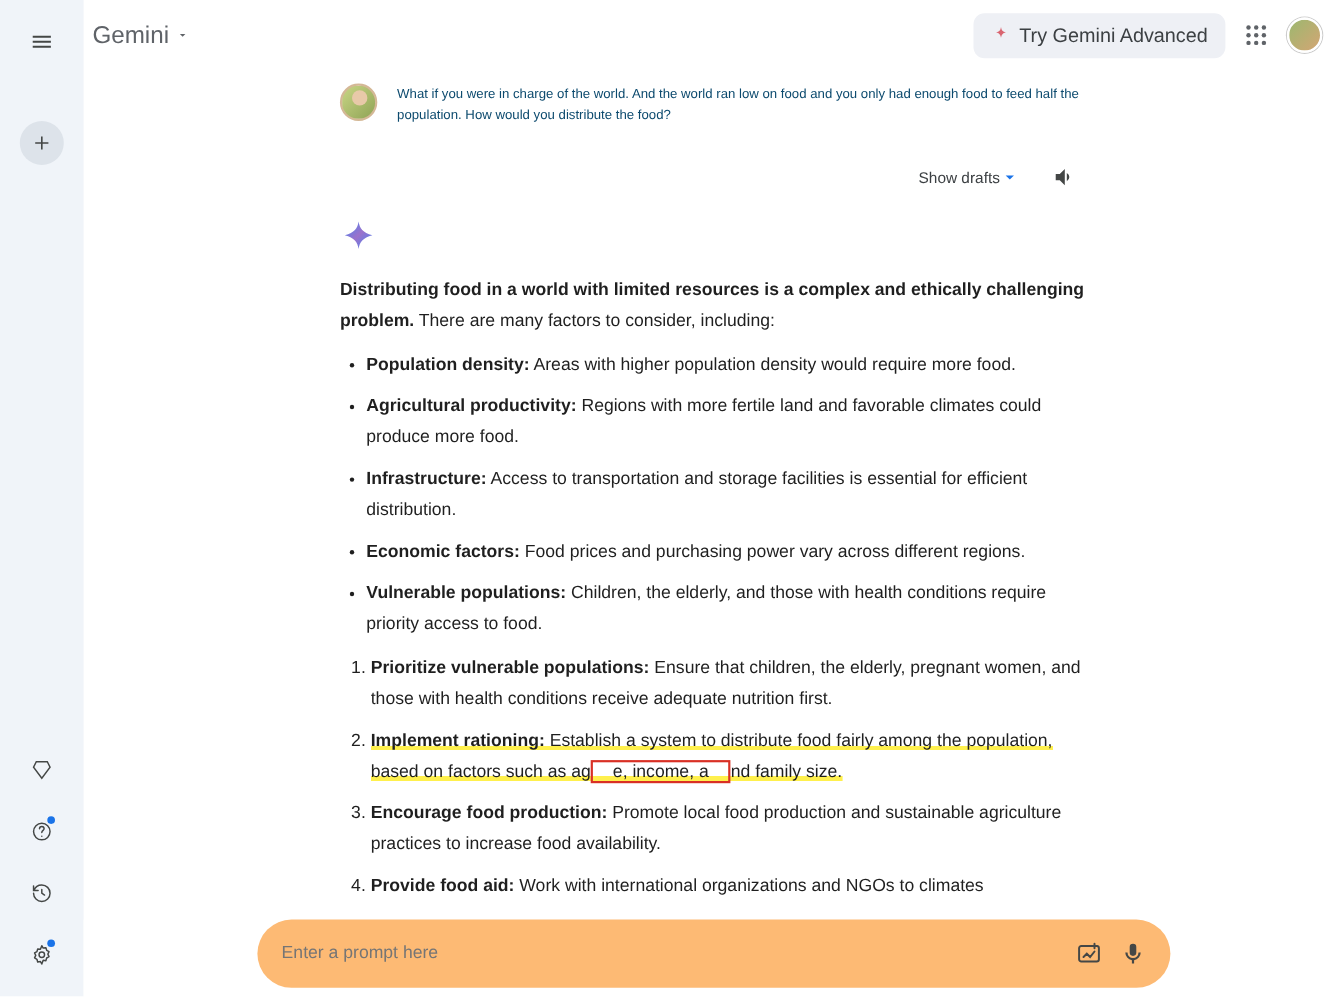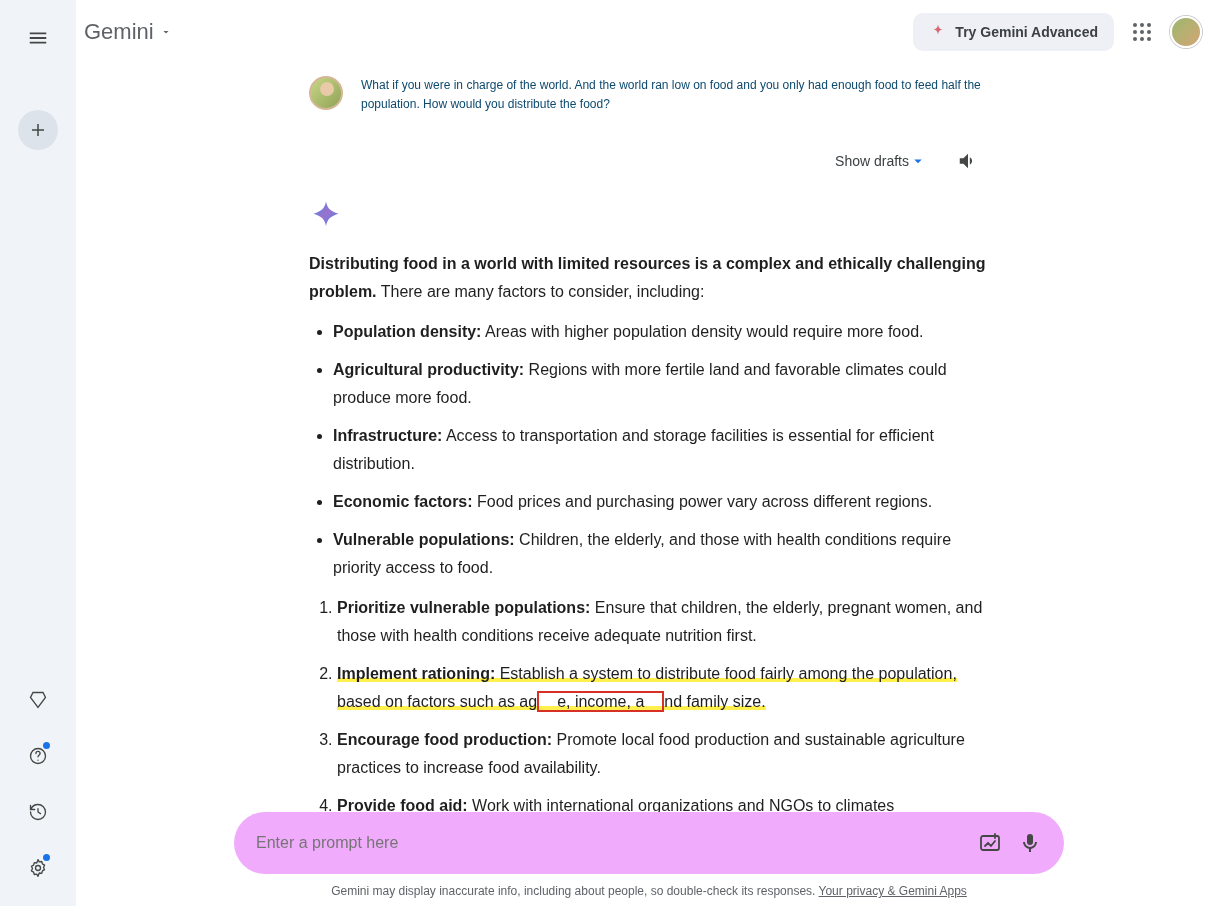--- a/index.html
+++ b/index.html
@@ -6,21 +6,21 @@
 body { font-family: 'Google Sans', Arial, sans-serif; background: #fff; width: 1222px; height: 906px; overflow: hidden; position: relative; color: #1f1f1f; }
 .sidebar { position: absolute; left: 0; top: 0; width: 76px; height: 906px; background: #f0f4f9; display: flex; flex-direction: column; align-items: center; padding-top: 18px; }
 .menu-btn { width: 40px; height: 40px; display: flex; align-items: center; justify-content: center; border-radius: 50%; cursor: pointer; }
 .new-chat { width: 40px; height: 40px; background: #dde3ea; border-radius: 50%; display: flex; align-items: center; justify-content: center; margin-top: 52px; cursor: pointer; font-size: 22px; color: #444; }
 .sidebar-bottom { position: absolute; bottom: 18px; display: flex; flex-direction: column; gap: 16px; align-items: center; }
 .sidebar-icon { width: 40px; height: 40px; display: flex; align-items: center; justify-content: center; cursor: pointer; border-radius: 50%; position: relative; }
 .blue-dot { position: absolute; top: 6px; right: 8px; width: 7px; height: 7px; background: #1a73e8; border-radius: 50%; }
 .header { position: absolute; left: 76px; top: 0; right: 0; height: 64px; display: flex; align-items: center; padding: 0 20px 0 8px; }
 .brand { font-size: 22px; color: #5f6368; display: flex; align-items: center; gap: 6px; cursor: pointer; }
 .header-right { margin-left: auto; display: flex; align-items: center; gap: 16px; }
-.try-advanced { background: #eef0f5; border-radius: 10px; padding: 10px 16px; display: flex; align-items: center; gap: 8px; font-size: 14px; color: #3c4043; cursor: pointer; font-weight: 700; }
+.try-advanced { background: #eef0f5; border-radius: 10px; padding: 10px 16px; display: flex; align-items: center; gap: 8px; font-size: 18px; color: #3c4043; cursor: pointer; font-weight: 400; }
 .apps-grid { width: 24px; height: 24px; cursor: pointer; display: grid; grid-template-columns: repeat(3, 4px); grid-template-rows: repeat(3, 4px); gap: 3px; align-content: center; justify-content: center; }
 .apps-grid span { background: #5f6368; border-radius: 50%; }
 .avatar-header { width: 32px; height: 32px; border-radius: 50%; background: linear-gradient(135deg, #9cb86f, #d4a574); cursor: pointer; border: 2px solid #fff; box-shadow: 0 0 0 1px #ccc; }
 .main { position: absolute; left: 76px; top: 64px; right: 0; bottom: 0; overflow-y: hidden; }
 .content { max-width: 720px; margin: 0 auto; padding: 12px 20px 140px 20px; }
 .user-row { display: flex; gap: 18px; align-items: flex-start; }
 .small-avatar { width: 34px; height: 34px; border-radius: 50%; flex-shrink: 0; background: linear-gradient(135deg, #c9d686, #8fa355); border: 2px solid #d4b896; position: relative; overflow: hidden; }
 .small-avatar::after { content:''; position:absolute; top:4px; left:9px; width:14px; height:14px; background:#e8c9a8; border-radius:50%; }
 .user-text { font-size: 12px; line-height: 1.6; color: #0c4a6e; }
 .drafts-row { display: flex; justify-content: flex-end; align-items: center; gap: 22px; margin: 28px 0 18px 0; padding-right: 2px; }
@@ -29,21 +29,21 @@
 .ai-row { display: flex; gap: 18px; align-items: flex-start; flex-direction: column; }
 .sparkle { width: 34px; height: 34px; flex-shrink: 0; display: flex; align-items: center; justify-content: center; }
 .ai-body { font-size: 16px; line-height: 1.75; color: #1f1f1f; }
 .ai-body b { font-weight: 600; }
 .ai-body ul { list-style: disc; padding-left: 24px; margin: 12px 0; }
 .ai-body ol { padding-left: 28px; margin: 12px 0; }
 .ai-body li { margin-bottom: 10px; }
 .yellow-hl { background: linear-gradient(transparent 75%, #fff04d 75%, #fff04d 100%); }
 .red-box { border: 2px solid #d93025; padding: 0 18px; }
 .input-wrap { position: absolute; left: 76px; right: 0; bottom: 0; background: #fff; padding-bottom: 8px; }
-.input-bar { max-width: 830px; margin: 0 auto; background: #f0abfc; border-radius: 32px; height: 62px; display: flex; align-items: center; padding: 0 22px; gap: 16px; }
+.input-bar { max-width: 830px; margin: 0 auto; background: #fdba74; border-radius: 32px; height: 62px; display: flex; align-items: center; padding: 0 22px; gap: 16px; }
 .input-bar input { flex: 1; border: none; background: transparent; font-size: 16px; outline: none; color: #5f6368; }
 .disclaimer { text-align: center; font-size: 12px; color: #5f6368; margin-top: 10px; }
 .disclaimer a { color: #5f6368; text-decoration: underline; cursor: pointer; }
 .icon-svg { fill: #444746; }
 .chevron-blue { fill: #1a73e8; }
 </style>
 </head>
 <body>
 
 <div class="sidebar">
@@ -175,16 +175,13 @@
     <input type="text" placeholder="Enter a prompt here" style="">
     <svg width="24" height="24" viewBox="0 0 24 24" fill="none" stroke="#444746" stroke-width="1.8" style="cursor:pointer">
         <rect x="3" y="5" width="18" height="14" rx="2"></rect>
         <path d="M7 15l3-3 3 3 4-5" stroke-linecap="round"></path>
         <path d="M17 3v4M15 5h4" stroke-linecap="round"></path>
       </svg>
     <svg width="24" height="24" viewBox="0 0 24 24" class="icon-svg" style="cursor:pointer">
         <path d="M12 14a3 3 0 003-3V6a3 3 0 00-6 0v5a3 3 0 003 3zm5-3a5 5 0 01-10 0H5a7 7 0 006 6.9V21h2v-3.1A7 7 0 0019 11h-2z"></path>
       </svg>
   </div>
-  <div class="disclaimer">
-    <span>Gemini may display inaccurate info, including about people, so double-check its responses. </span><a>Your privacy &amp; Gemini Apps</a>
-  </div>
 </div>
 
 </body></html>

